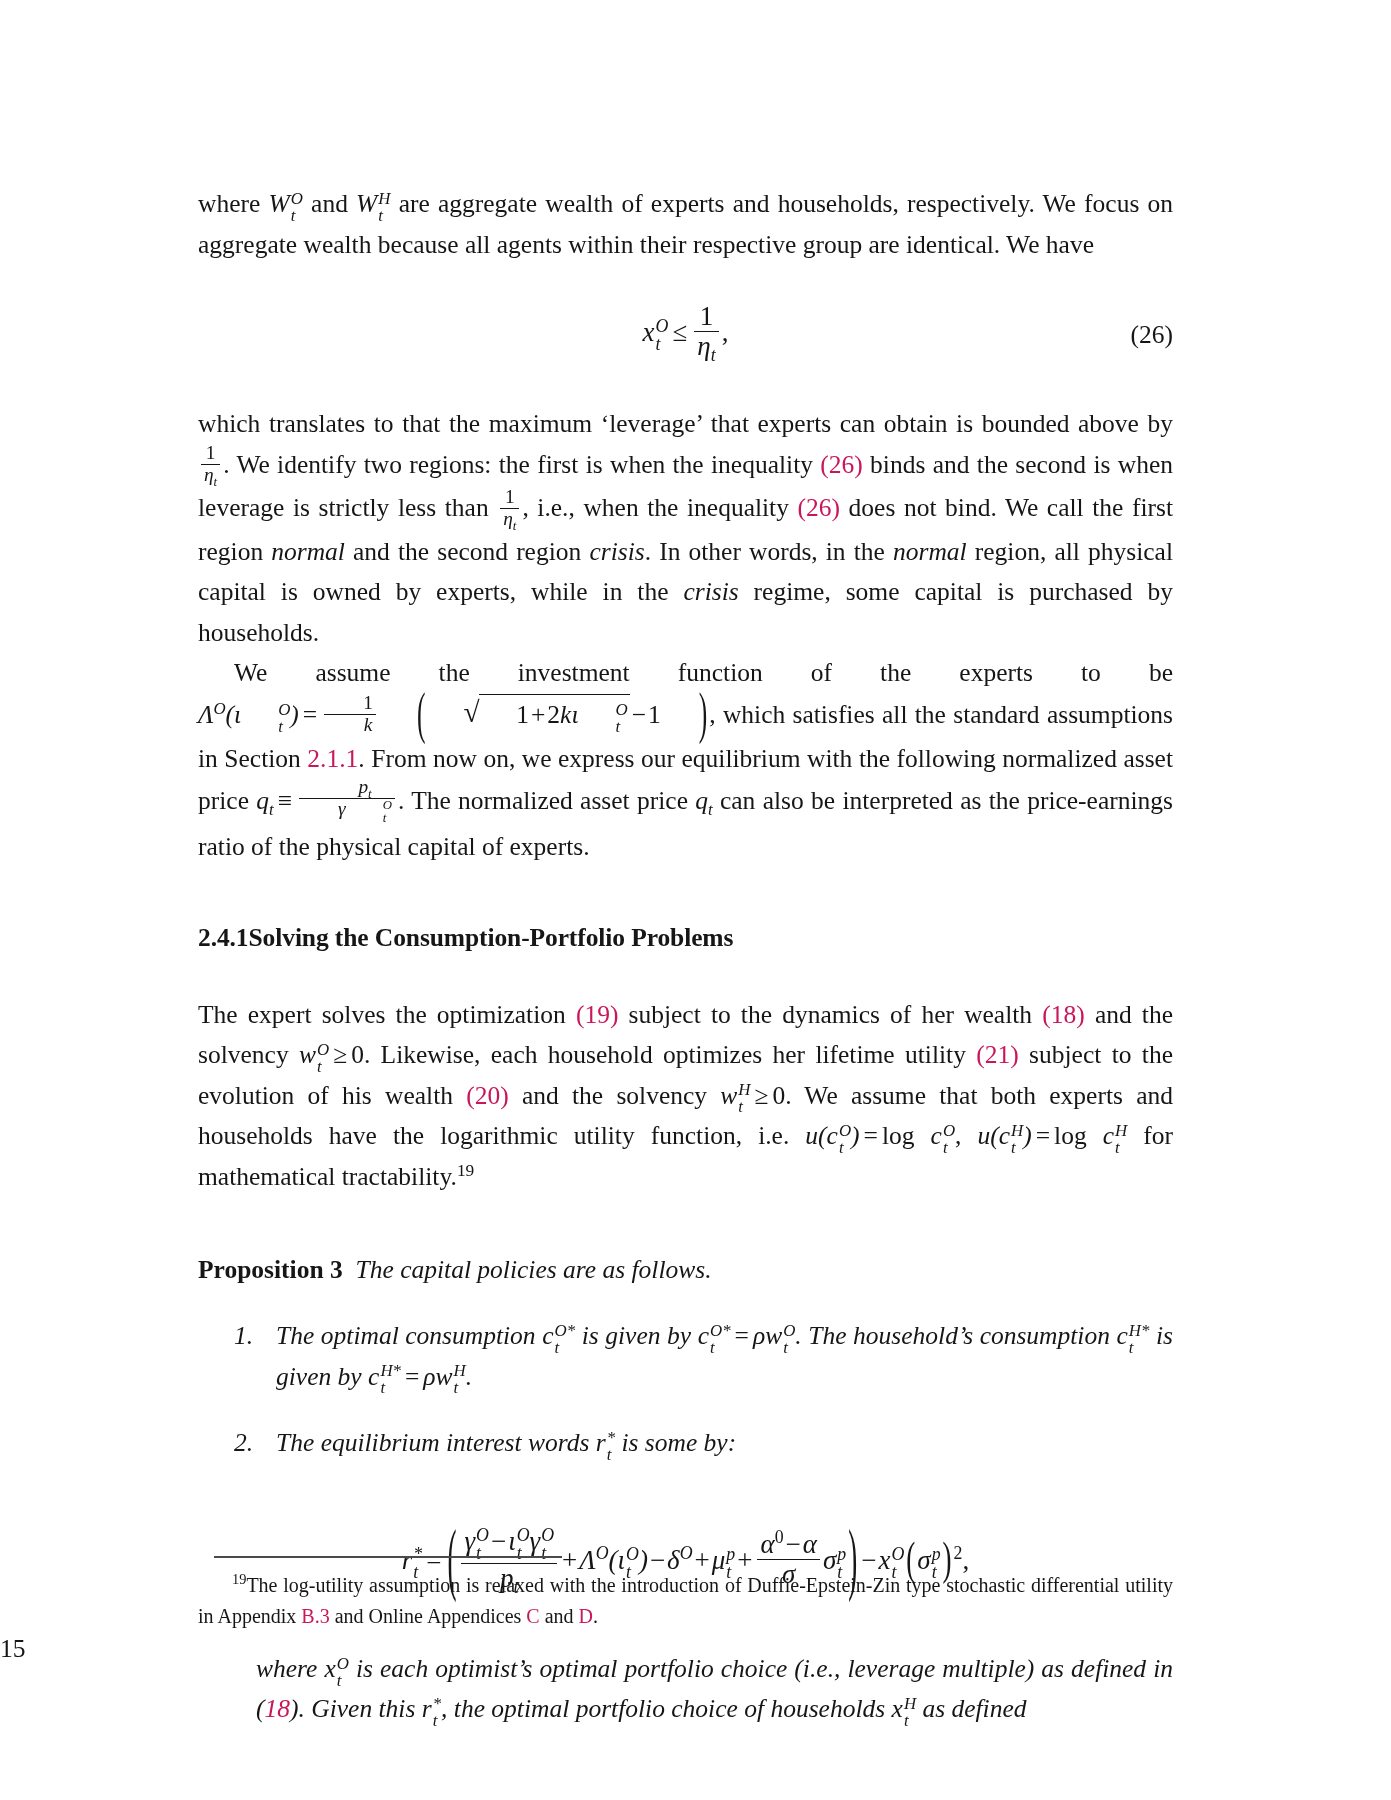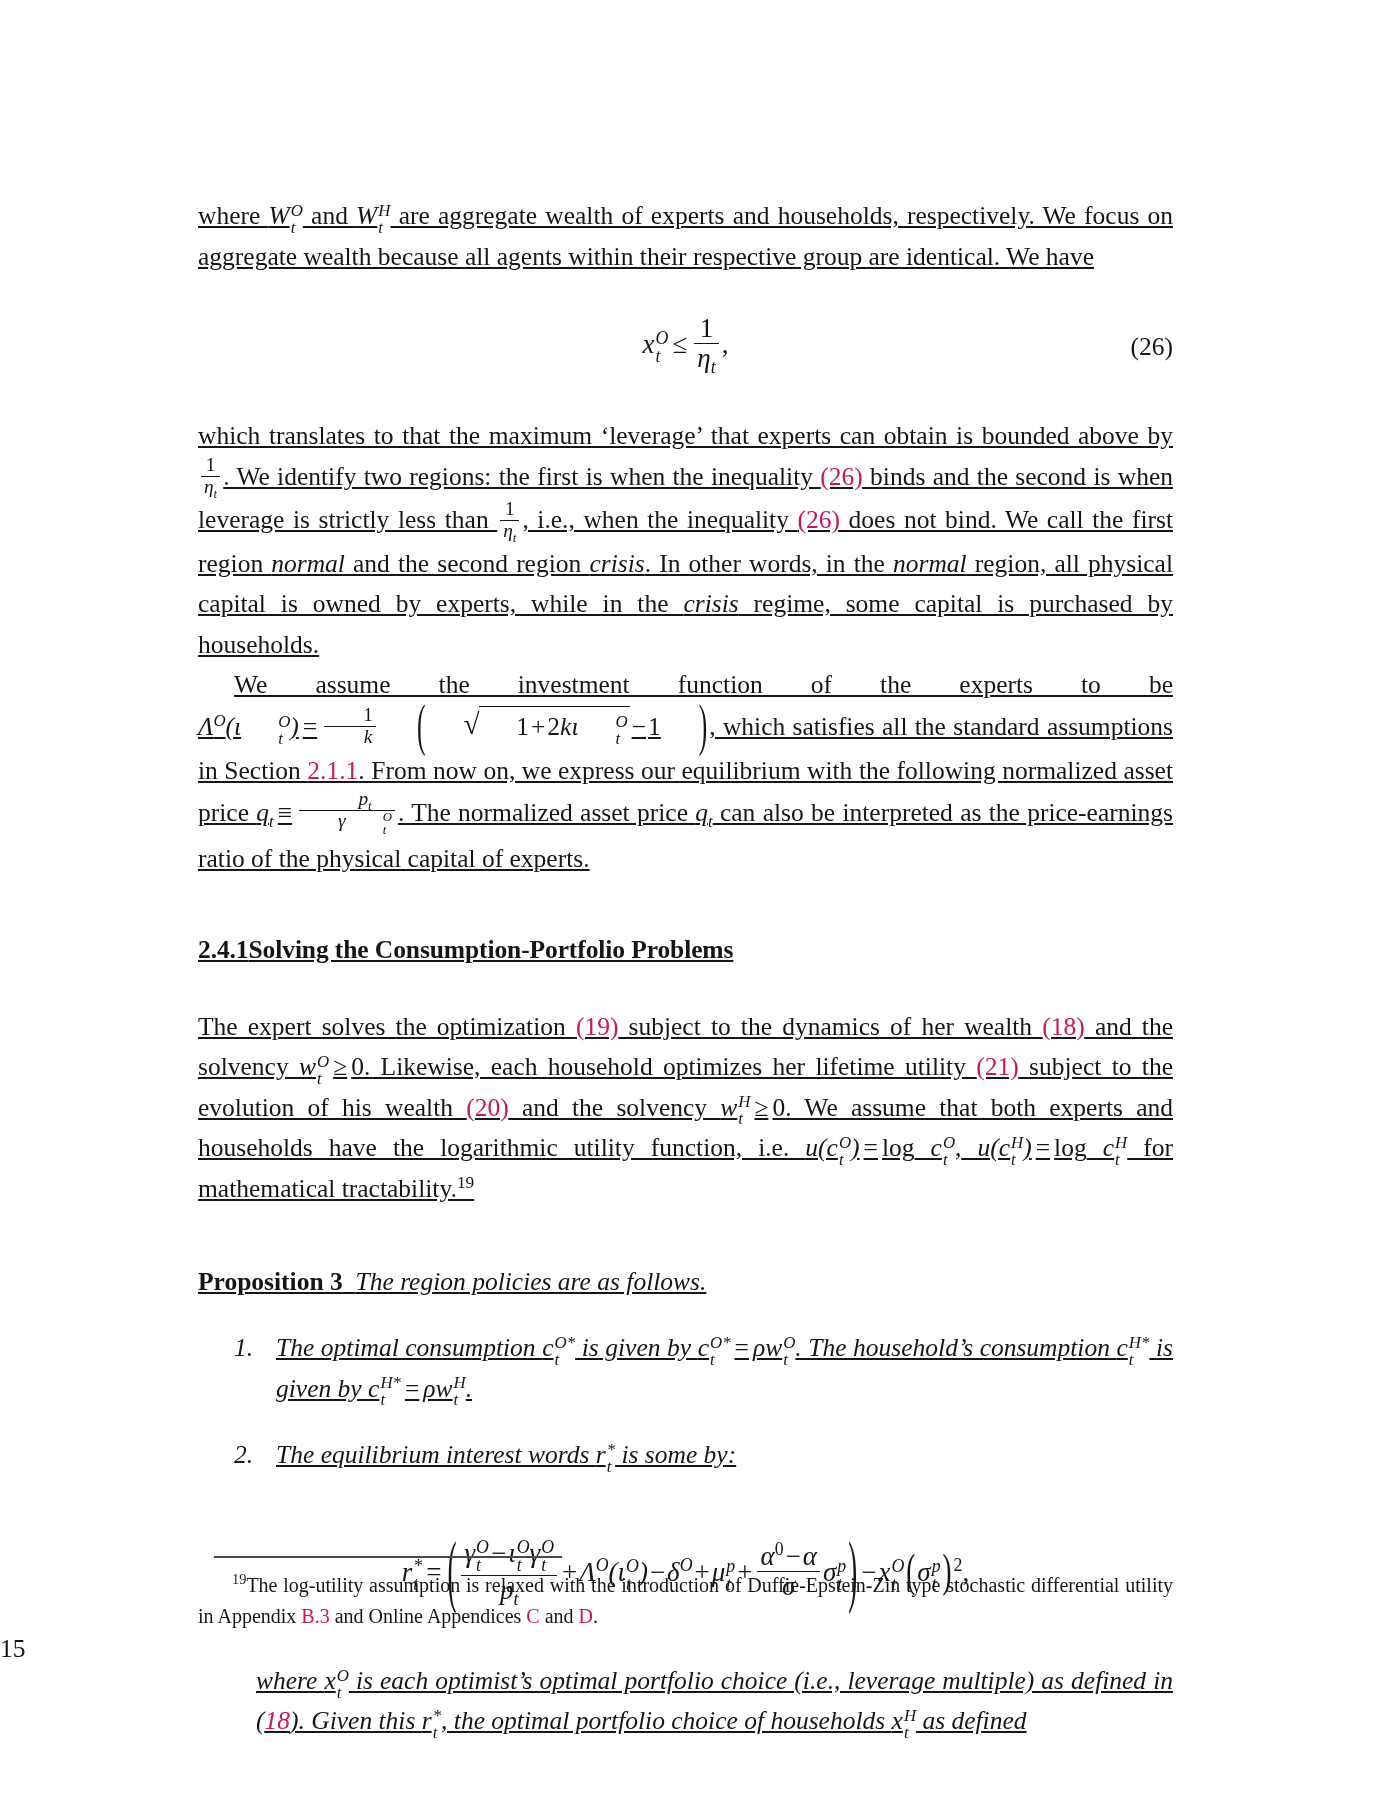--- a/index.html
+++ b/index.html
@@ -15,23 +15,22 @@
     position: relative;
     width: 1391px;
     height: 1800px;
     background: #ffffff;
     overflow: hidden;
     box-sizing: border-box;
   }
   .content {
     position: absolute;
     left: 198px;
-    top: 196px;
+    top: 184px;
     width: 975px;
-    text-decoration: underline;
   }
   p.body {
     font-size: 25.5px;
     line-height: 40.5px;
     text-align: justify;
     text-justify: inter-word;
     margin: 0 0 0 0;
     hyphens: none;
   }
   p.body.indent { text-indent: 36px; }
@@ -235,21 +234,21 @@
 
     <h3 class="section-head"><span class="num">2.4.1</span><span>Solving the Consumption-Portfolio Problems</span></h3>
 
     <div class="gap-lg"></div>
 
     <p class="body"><span>The expert solves the optimization </span><span class="ref">(19)</span><span> subject to the dynamics of her wealth </span><span class="ref">(18)</span><span> and the solvency </span><span class="math">w<span class="updn"><span class="u">O</span><span class="d">t</span></span><span class="op">≥</span><span class="up">0</span></span><span>. Likewise, each household optimizes her lifetime utility </span><span class="ref">(21)</span><span> subject to the evolution of his wealth </span><span class="ref">(20)</span><span> and the solvency </span><span class="math">w<span class="updn"><span class="u">H</span><span class="d">t</span></span><span class="op">≥</span><span class="up">0</span></span><span>. We assume that both experts and households have the logarithmic utility function, i.e. </span><span class="math">u(c<span class="updn"><span class="u">O</span><span class="d">t</span></span>)<span class="op">=</span><span class="up">log</span>&nbsp;c<span class="updn"><span class="u">O</span><span class="d">t</span></span><span class="up">,</span>&nbsp;u(c<span class="updn"><span class="u">H</span><span class="d">t</span></span>)<span class="op">=</span><span class="up">log</span>&nbsp;c<span class="updn"><span class="u">H</span><span class="d">t</span></span></span><span> for mathematical tractability.</span><sup class="fnmark" style="font-size:0.68em;vertical-align:super;line-height:0;">19</sup></p>
 
     <div class="gap-lg"></div>
     <div class="gap-sm"></div>
 
-    <p class="prop-head"><span class="lbl">Proposition 3</span>&nbsp;&nbsp;<span class="txt">The region policies are as follows.</span></p>
+    <p class="prop-head"><span class="lbl">Proposition 3</span>&nbsp;&nbsp;<span class="txt">The capital policies are as follows.</span></p>
 
     <div class="gap-md"></div>
 
     <ol class="prop-list">
       <li><span>The optimal consumption </span><span class="math">c<span class="updn"><span class="u">O*</span><span class="d">t</span></span></span><span> is given by </span><span class="math">c<span class="updn"><span class="u">O*</span><span class="d">t</span></span><span class="op">=</span>ρw<span class="updn"><span class="u">O</span><span class="d">t</span></span></span><span>. The household’s consumption </span><span class="math">c<span class="updn"><span class="u">H*</span><span class="d">t</span></span></span><span> is given by </span><span class="math">c<span class="updn"><span class="u">H*</span><span class="d">t</span></span><span class="op">=</span>ρw<span class="updn"><span class="u">H</span><span class="d">t</span></span></span><span>.</span></li>
 
       <div class="gap-md"></div>
 
       <li><span>The equilibrium interest words </span><span class="math">r<span class="updn"><span class="u">*</span><span class="d">t</span></span></span><span> is some by:</span></li>
     </ol>

